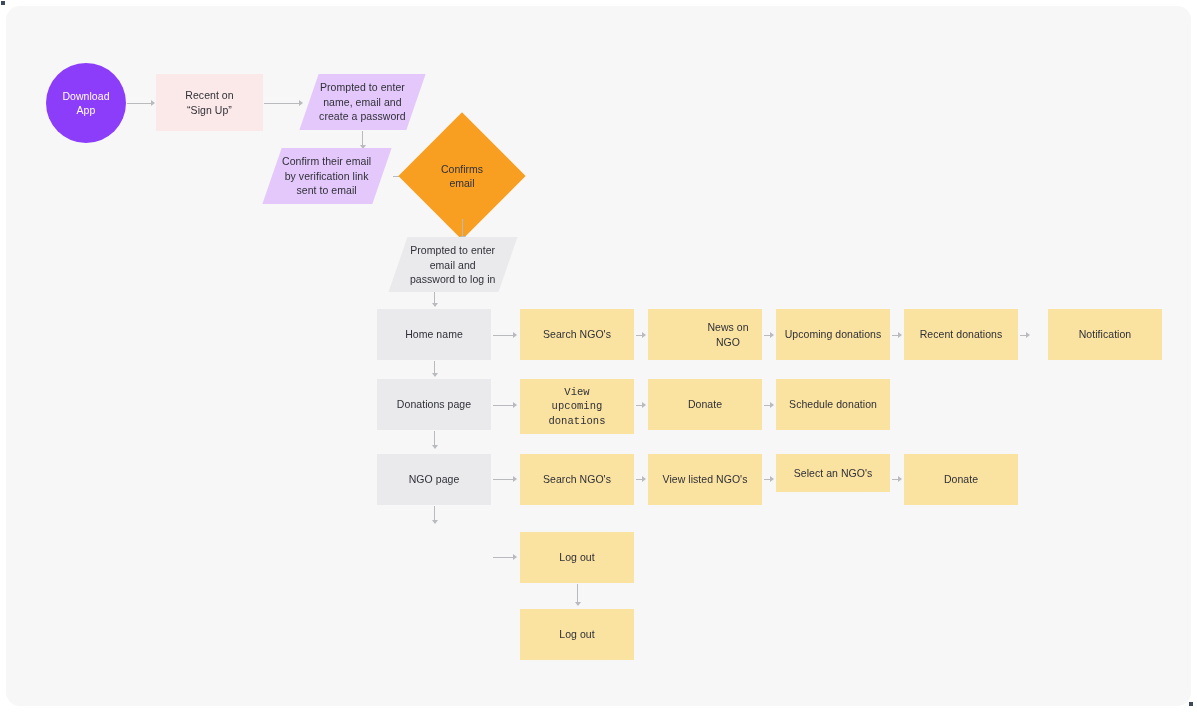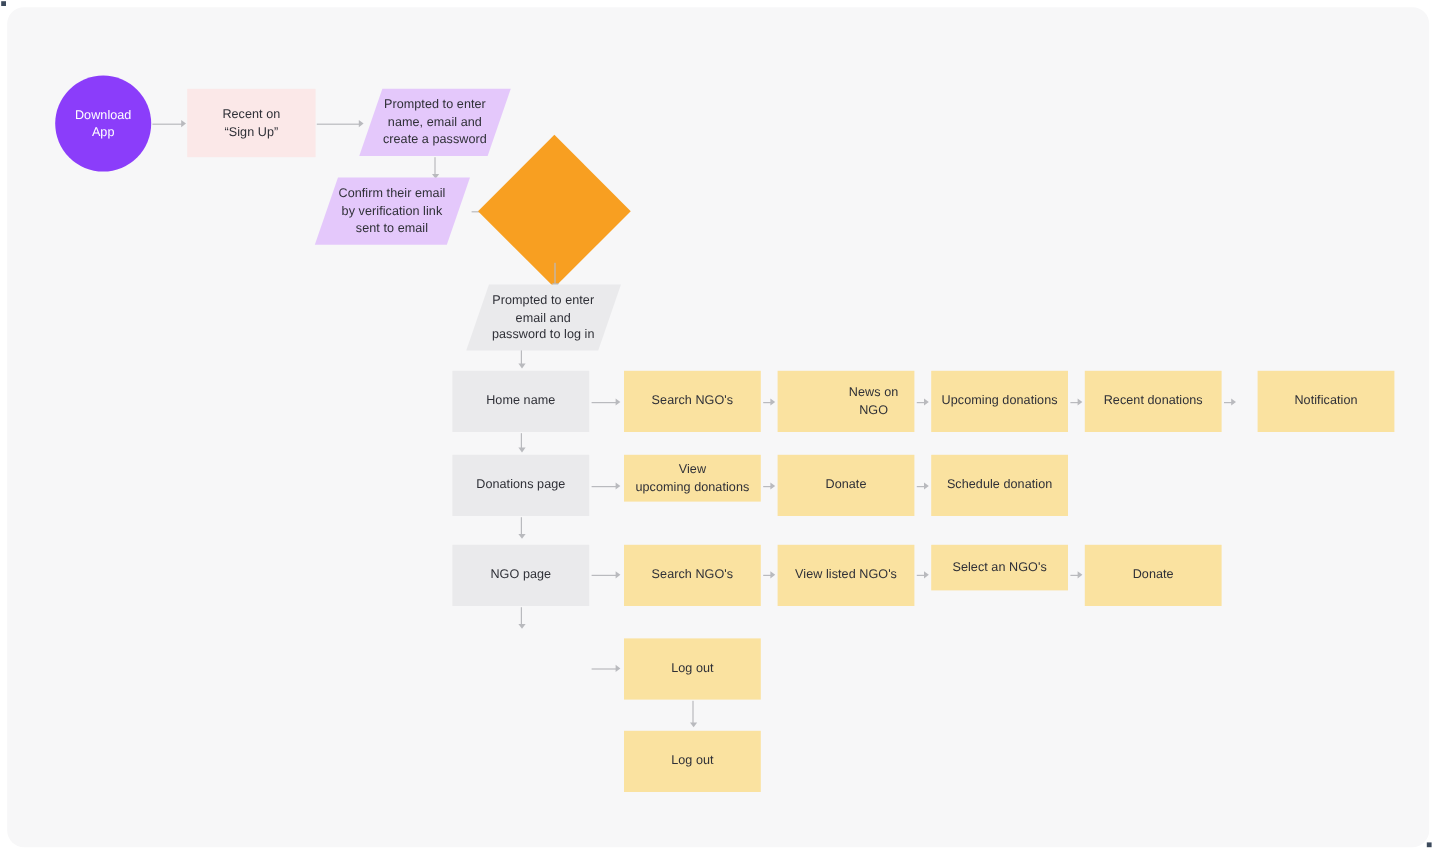--- a/index.html
+++ b/index.html
@@ -126,20 +126,26 @@
       <span>Confirm their email</span><br>
       <span>by verification link</span><br>
       <span>sent to email</span>
     </span>
   </div>
 
   <div class="conn h" style="left:387px; top:170px; width:24px;"></div>
   <div class="arrow right" style="left:409px; top:167px;"></div>
 
   <div class="dia-box" style="left:411px; top:125px;"></div>
+  <div class="dia-label" style="left:416px; top:148px; width:80px; height:44px;">
+    <span>
+      <span>Confirms</span><br>
+      <span>email</span>
+    </span>
+  </div>
 
   <div class="conn v" style="left:456px; top:213px; height:19px;"></div>
   <div class="arrow down" style="left:453.5px; top:230px;"></div>
 
   <div class="node para para-grey" style="left:392px; top:231px; width:110px; height:55px;">
     <span class="lbl">
       <span>Prompted to enter</span><br>
       <span>email and</span><br>
       <span>password to log in</span>
     </span>
@@ -190,21 +196,21 @@
   <div class="conn v" style="left:428px; top:355px; height:14px;"></div>
   <div class="arrow down" style="left:425.5px; top:367px;"></div>
 
   <div class="node rect-grey" style="left:371px; top:373px; width:114px; height:51px;">
     <span class="lbl">Donations page</span>
   </div>
 
   <div class="conn h" style="left:487px; top:399px; width:22px;"></div>
   <div class="arrow right" style="left:507px; top:396px;"></div>
 
-  <div class="node rect-yellow" style="left:514px; top:373px; width:114px; height:39px;">
+  <div class="node rect-yellow" style="left:514px; top:373px; width:114px; height:55px;font-family:Liberation Mono, monospace;">
     <span class="lbl">
       <span>View</span><br>
       <span>upcoming donations</span>
     </span>
   </div>
 
   <div class="conn h" style="left:630px; top:399px; width:8px;"></div>
   <div class="arrow right" style="left:636px; top:396px;"></div>
 
   <div class="node rect-yellow" style="left:642px; top:373px; width:114px; height:51px;">

